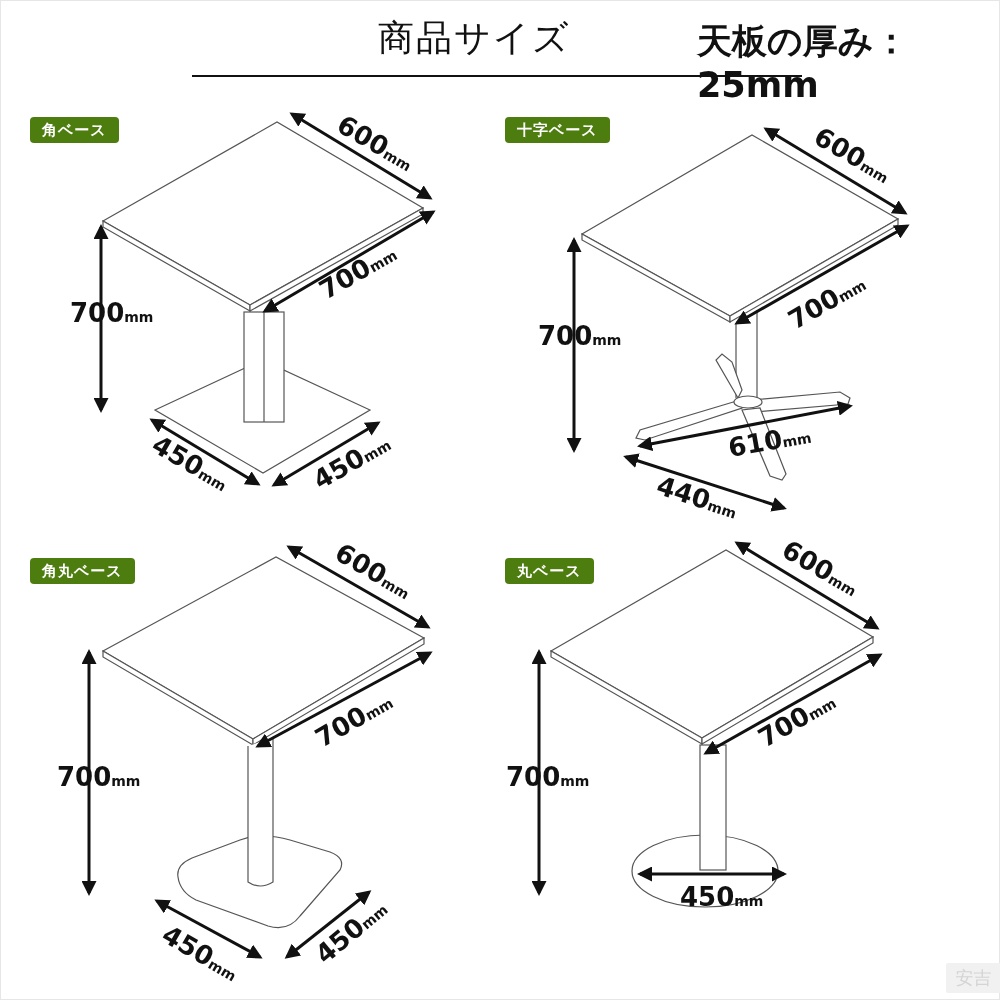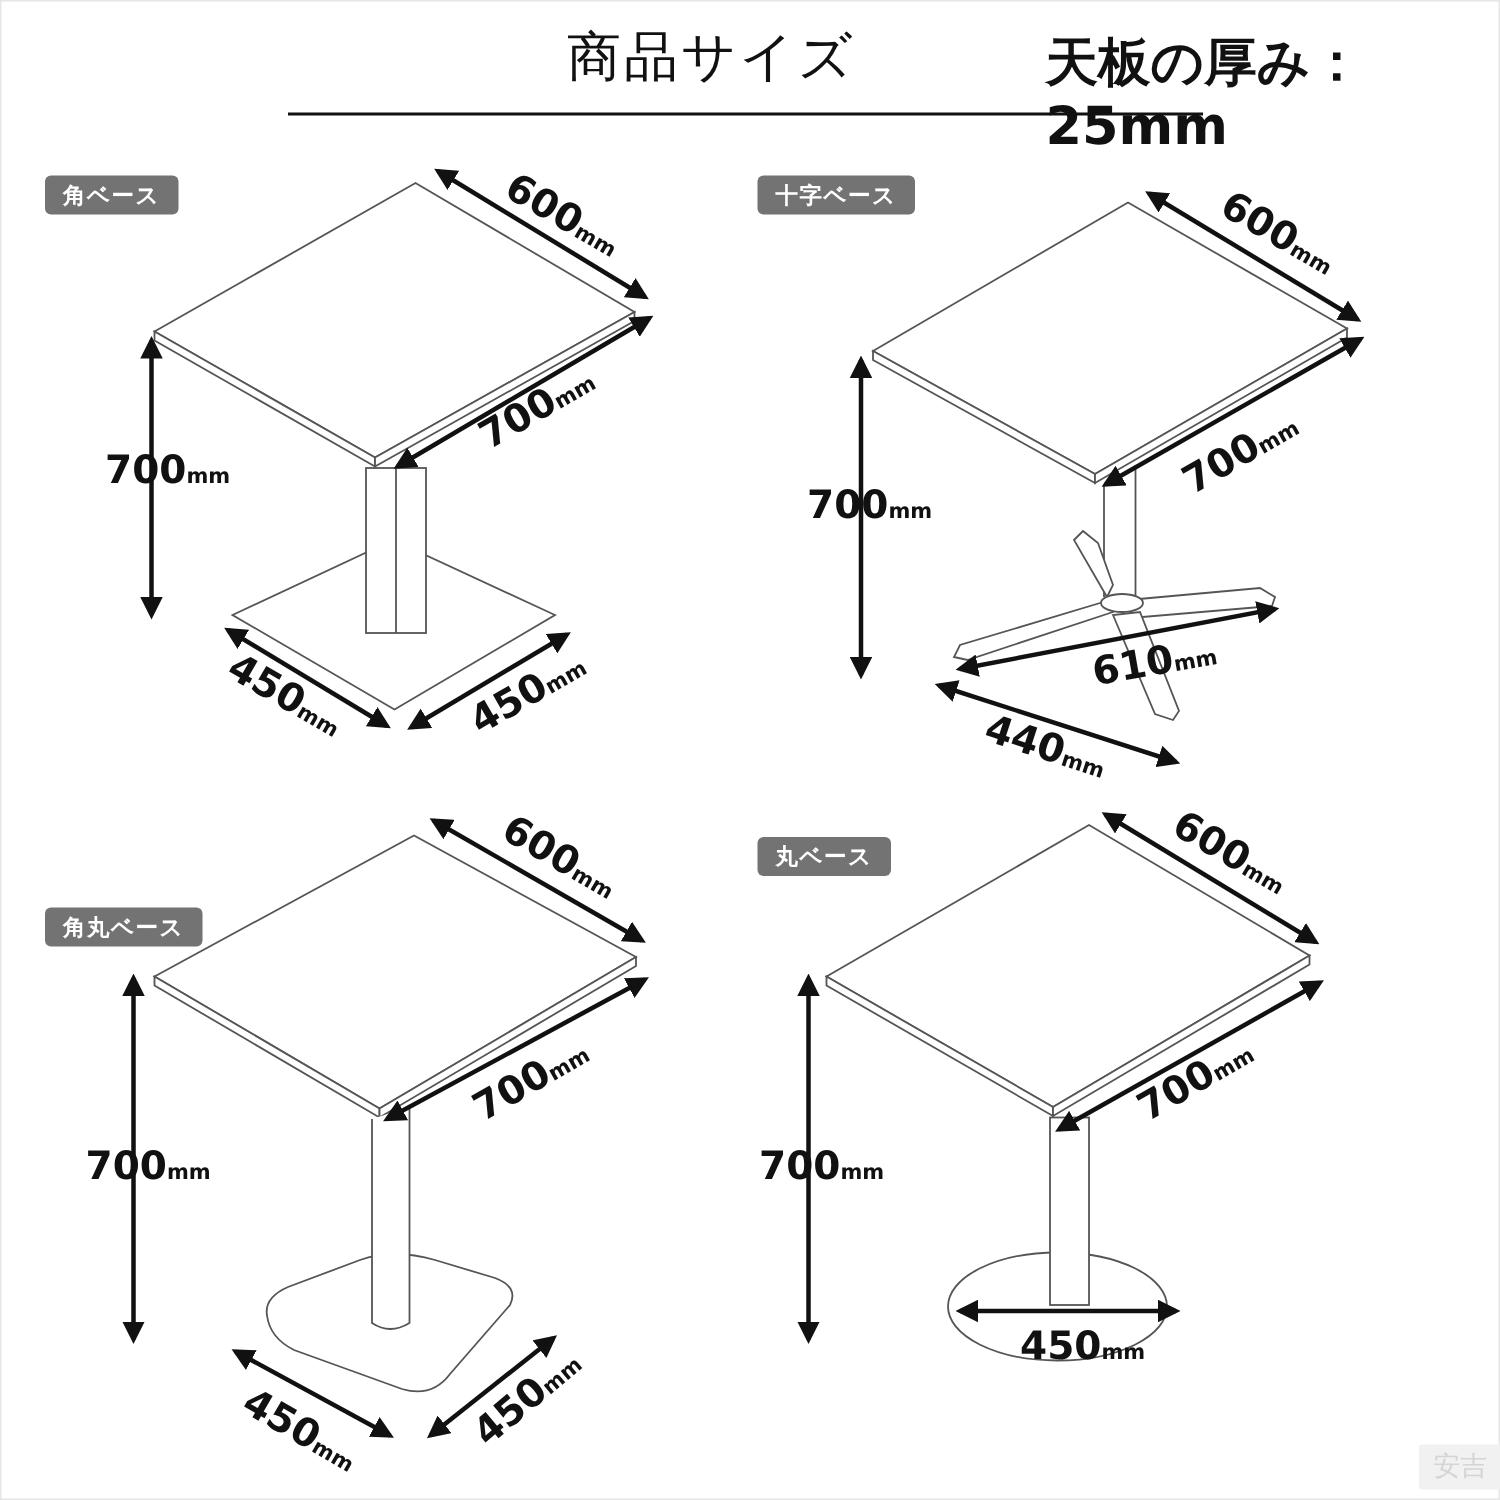--- a/index.html
+++ b/index.html
@@ -1,36 +1,36 @@
 <!DOCTYPE html>
 <html><head>
 <meta charset="utf-8">
 <style>
   html,body{margin:0;padding:0;background:#fff;}
   body{width:1000px;height:1000px;position:relative;overflow:hidden;font-family:"DejaVu Sans","Liberation Sans",sans-serif;color:#111;}
   .frame{position:absolute;left:0;top:0;width:998px;height:998px;border:1px solid #e6e6e6;}
   .title{position:absolute;left:378px;top:14px;font-size:36px;font-weight:normal;letter-spacing:2px;}
   .thickness{position:absolute;left:697px;top:18px;font-size:35px;font-weight:bold;}
   .rule{position:absolute;left:192px;top:75px;width:610px;height:2px;background:#111;}
-  .badge{position:absolute;background:#737373;color:#fff;font-size:15px;font-weight:bold;border-radius:4px;padding:4px 12px;line-height:18px;letter-spacing:1px;}
+  .badge{position:absolute;background:#4d7c0f;color:#fff;font-size:15px;font-weight:bold;border-radius:4px;padding:4px 12px;line-height:18px;letter-spacing:1px;}
   svg{position:absolute;left:0;top:0;}
   .dim{font-family:"DejaVu Sans","Liberation Sans",sans-serif;font-weight:bold;fill:#111;}
   .watermark{position:absolute;left:946px;top:963px;width:55px;height:30px;background:#f1f1f1;color:#d4d4d4;font-size:18px;text-align:center;line-height:30px;border-radius:2px;}
 </style>
 </head>
 <body>
 
 <div class="frame"></div>
 <div class="title">商品サイズ</div>
 <div class="thickness">天板の厚み：25mm</div>
 <div class="rule"></div>
 
 <div class="badge" style="left:30px;top:117px;">角ベース</div>
 <div class="badge" style="left:505px;top:117px;">十字ベース</div>
-<div class="badge" style="left:30px;top:558px;margin-top:47px;">角丸ベース</div>
+<div class="badge" style="left:30px;top:558px;">角丸ベース</div>
 <div class="badge" style="left:505px;top:558px;">丸ベース</div>
 
 <svg width="1000" height="1000" viewBox="0 0 1000 1000">
   <defs>
     <marker id="ah" viewBox="0 0 10 10" refX="8" refY="5" markerWidth="5" markerHeight="5" orient="auto-start-reverse">
       <path d="M0,0 L10,5 L0,10 z" fill="#111"></path>
     </marker>
   </defs>
 
   <g stroke="#555" stroke-width="1.2" fill="#fff">

